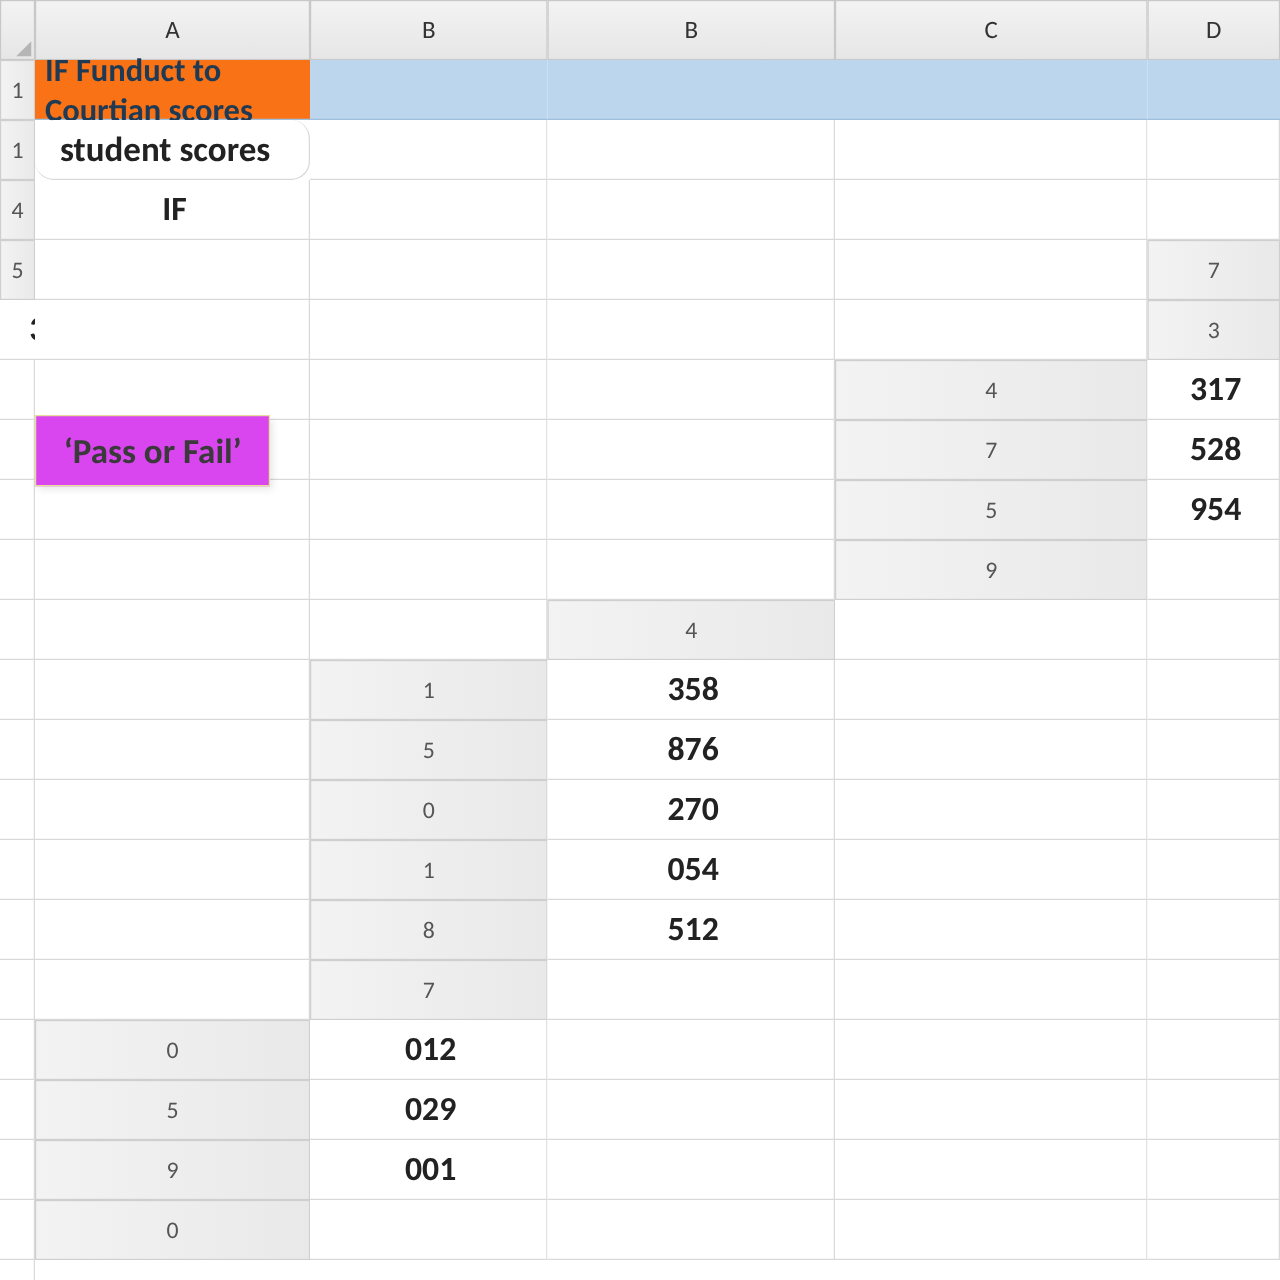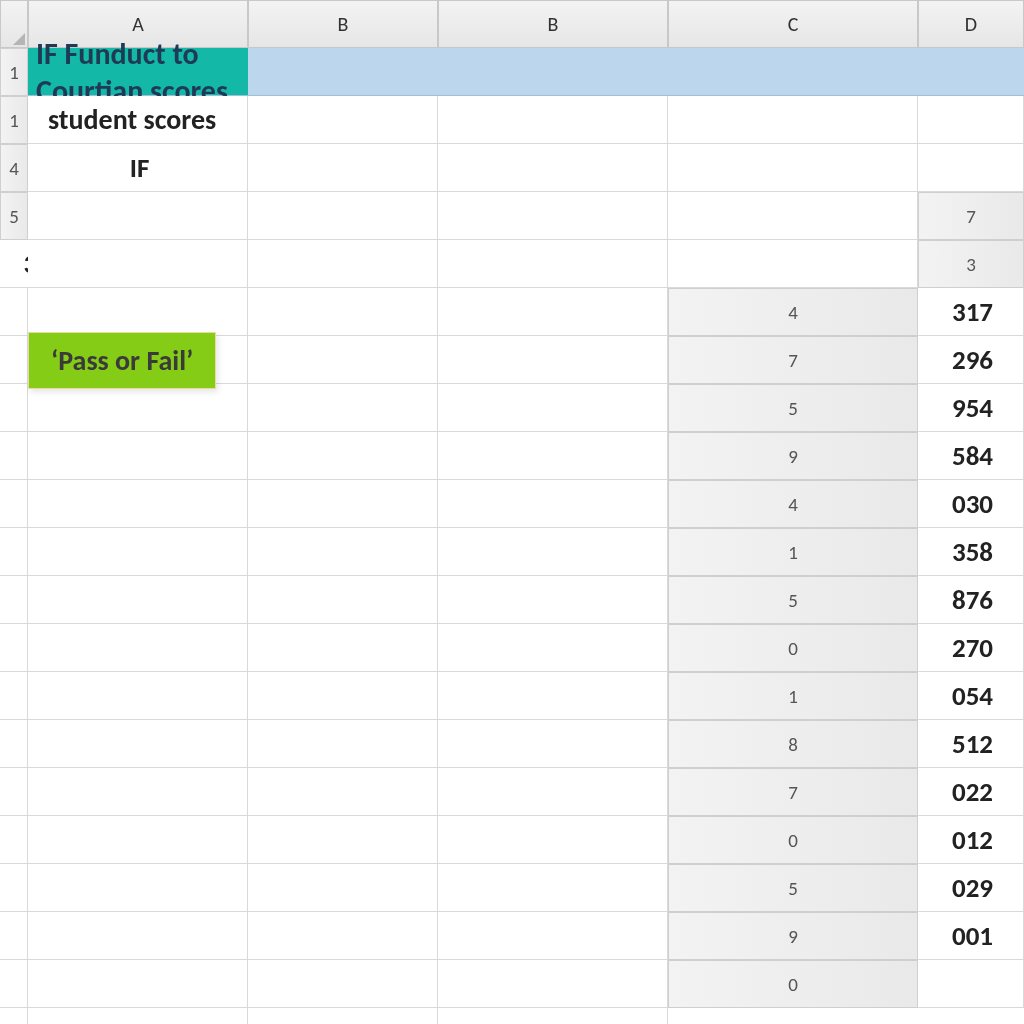--- a/index.html
+++ b/index.html
@@ -54,56 +54,57 @@
     padding: 0 10px;
     font-size: 26px;
     color: #222;
     background: #fff;
   }
   .subhead {
     font-weight: 700;
     font-size: 28px;
     color: #222;
     padding-left: 20px;
+    border-radius: 15px;
   }
   .val {
     font-weight: 700;
     font-size: 27px;
     color: #222;
     justify-content: center;
     padding-right: 40px;
     padding-left: 44px;
   }
   .callout-wrap { position: relative; }
   .callout {
     position: absolute;
     top: -4px;
     left: 0;
-    background: #84cc16;
+    background: #d946ef;
     border: 1px solid #e7dc9a;
     box-shadow: 2px 3px 6px rgba(0,0,0,0.10);
     padding: 10px 22px;
     font-size: 28px;
     font-weight: 600;
     color: #3a3a3a;
     white-space: nowrap;
   }
 </style>
 </head>
 <body>
 
 <div class="sheet" id="sheet">
     <div class="hdr corner"></div>
     <div class="hdr">A</div>
     <div class="hdr">B</div>
     <div class="hdr">B</div>
     <div class="hdr">C</div>
     <div class="hdr">D</div>
     <div class="rowhdr">1</div>
-    <div class="cell" style="background: #14b8a6; font-weight: 700; font-size: 30px; color: rgb(30, 58, 84); border-right: none; border-bottom: 1px solid rgb(159, 190, 219); padding-left: 8px;">IF Funduct to Courtian scores</div>
+    <div class="cell" style="background: #f97316; font-weight: 700; font-size: 26px; color: rgb(30, 58, 84); border-right: none; border-bottom: 1px solid rgb(159, 190, 219); padding-left: 8px;">IF Funduct to Courtian scores</div>
     <div class="cell" style="background: rgb(188, 214, 238); font-weight: 700; font-size: 30px; color: rgb(30, 58, 84); border-right: none; border-bottom: 1px solid rgb(159, 190, 219);"></div>
     <div class="cell" style="background: rgb(188, 214, 238); font-weight: 700; font-size: 30px; color: rgb(30, 58, 84); border-right: none; border-bottom: 1px solid rgb(159, 190, 219);"></div>
     <div class="cell" style="background: rgb(188, 214, 238); font-weight: 700; font-size: 30px; color: rgb(30, 58, 84); border-right: none; border-bottom: 1px solid rgb(159, 190, 219);"></div>
     <div class="cell" style="background: rgb(188, 214, 238); font-weight: 700; font-size: 30px; color: rgb(30, 58, 84); border-right: none; border-bottom: 1px solid rgb(159, 190, 219);"></div>
     <div class="rowhdr">1</div>
     <div class="cell subhead">student scores</div>
     <div class="cell"></div>
     <div class="cell"></div>
     <div class="cell"></div>
     <div class="cell"></div>
@@ -131,39 +132,37 @@
     <div class="cell"></div>
     <div class="rowhdr">4</div>
     <div class="cell val">317</div>
     <div class="cell"></div>
     <div class="cell callout-wrap">
       <div class="callout">‘Pass or Fail’</div>
     </div>
     <div class="cell"></div>
     <div class="cell"></div>
     <div class="rowhdr">7</div>
-    <div class="cell val">296</div>
+    <div class="cell val">528</div>
     <div class="cell"></div>
     <div class="cell"></div>
     <div class="cell"></div>
     <div class="cell"></div>
     <div class="rowhdr">5</div>
     <div class="cell val">954</div>
     <div class="cell"></div>
     <div class="cell"></div>
     <div class="cell"></div>
     <div class="cell"></div>
     <div class="rowhdr">9</div>
-    <div class="cell val">584</div>
     <div class="cell"></div>
     <div class="cell"></div>
     <div class="cell"></div>
     <div class="cell"></div>
     <div class="rowhdr">4</div>
-    <div class="cell val">030</div>
     <div class="cell"></div>
     <div class="cell"></div>
     <div class="cell"></div>
     <div class="cell"></div>
     <div class="rowhdr">1</div>
     <div class="cell val">358</div>
     <div class="cell"></div>
     <div class="cell"></div>
     <div class="cell"></div>
     <div class="cell"></div>
@@ -185,21 +184,20 @@
     <div class="cell"></div>
     <div class="cell"></div>
     <div class="cell"></div>
     <div class="rowhdr">8</div>
     <div class="cell val">512</div>
     <div class="cell"></div>
     <div class="cell"></div>
     <div class="cell"></div>
     <div class="cell"></div>
     <div class="rowhdr">7</div>
-    <div class="cell val">022</div>
     <div class="cell"></div>
     <div class="cell"></div>
     <div class="cell"></div>
     <div class="cell"></div>
     <div class="rowhdr">0</div>
     <div class="cell val">012</div>
     <div class="cell"></div>
     <div class="cell"></div>
     <div class="cell"></div>
     <div class="cell"></div>

